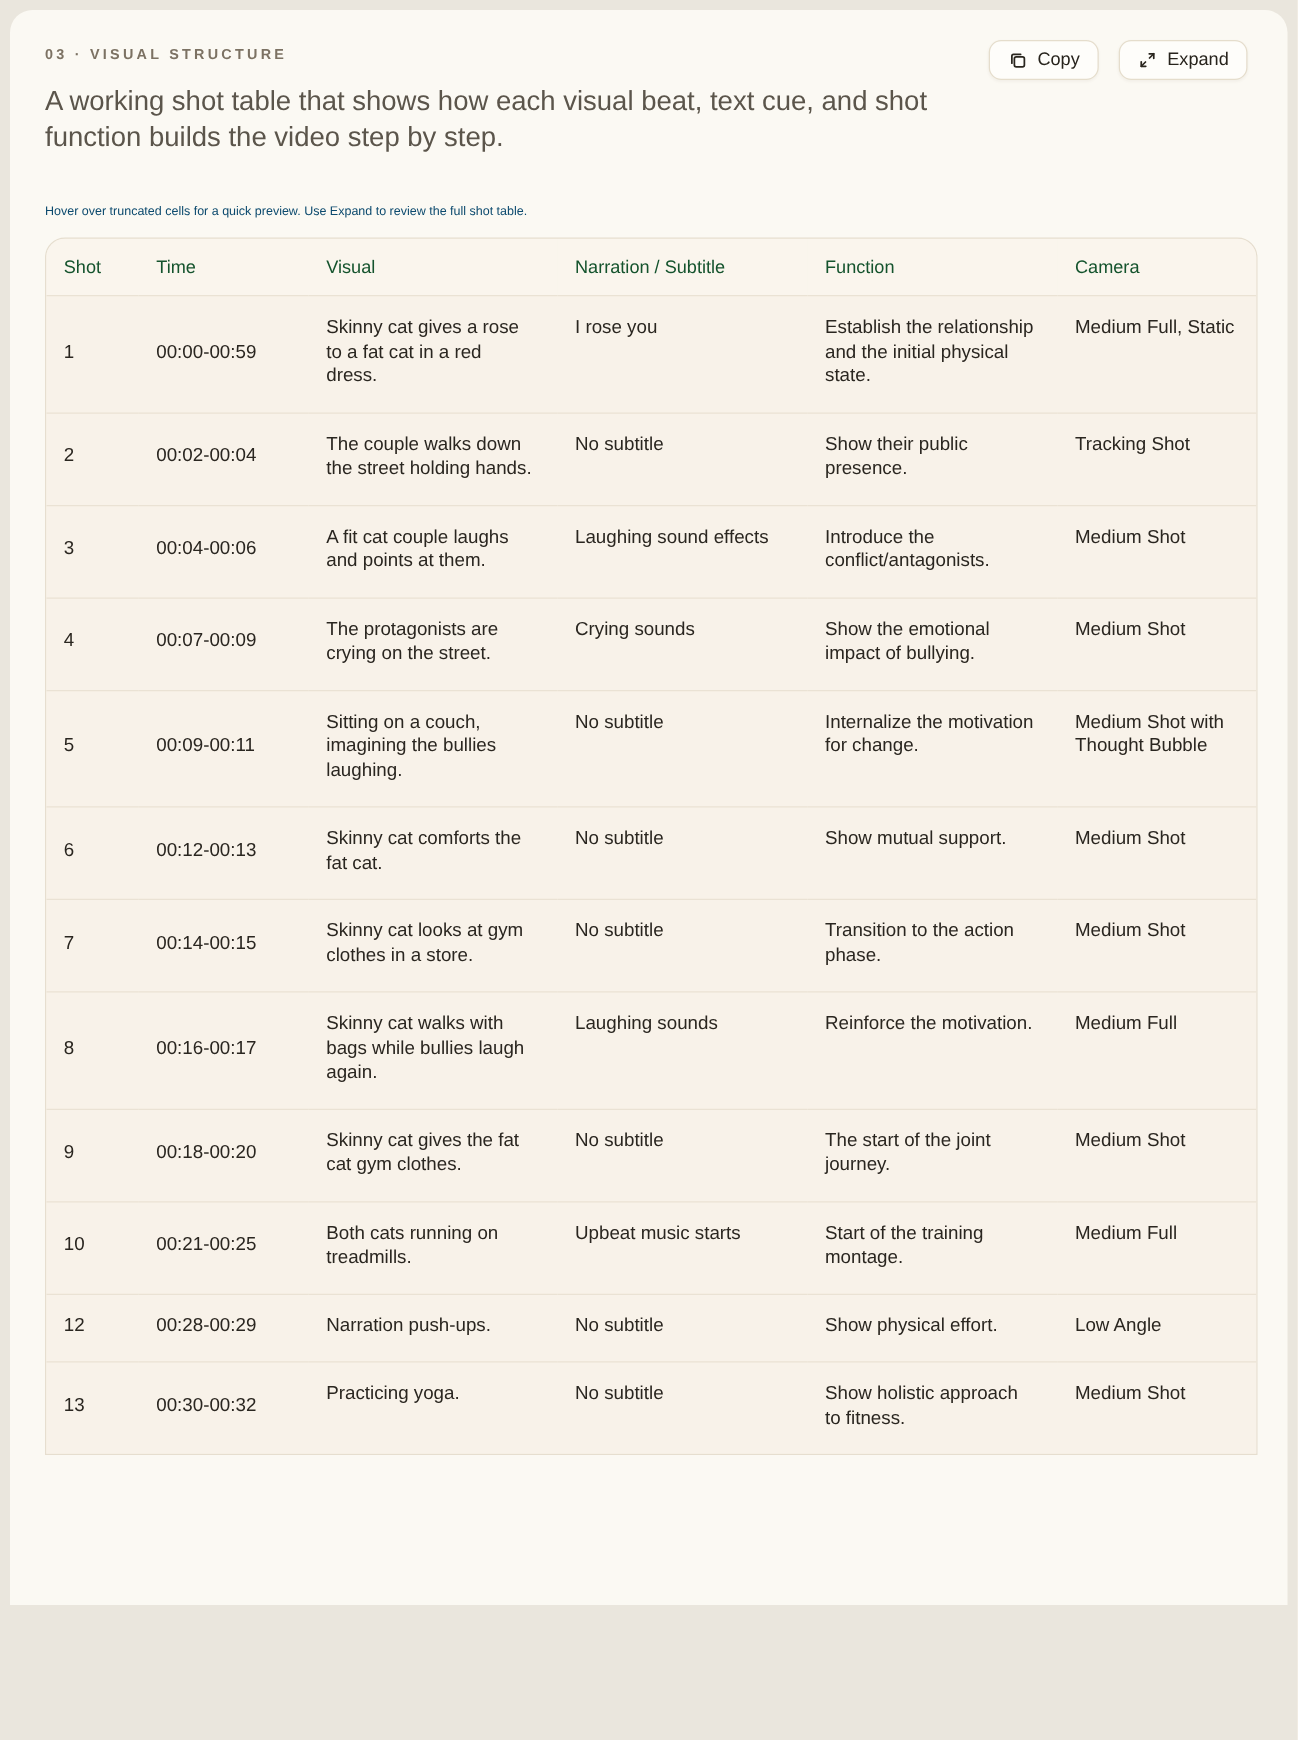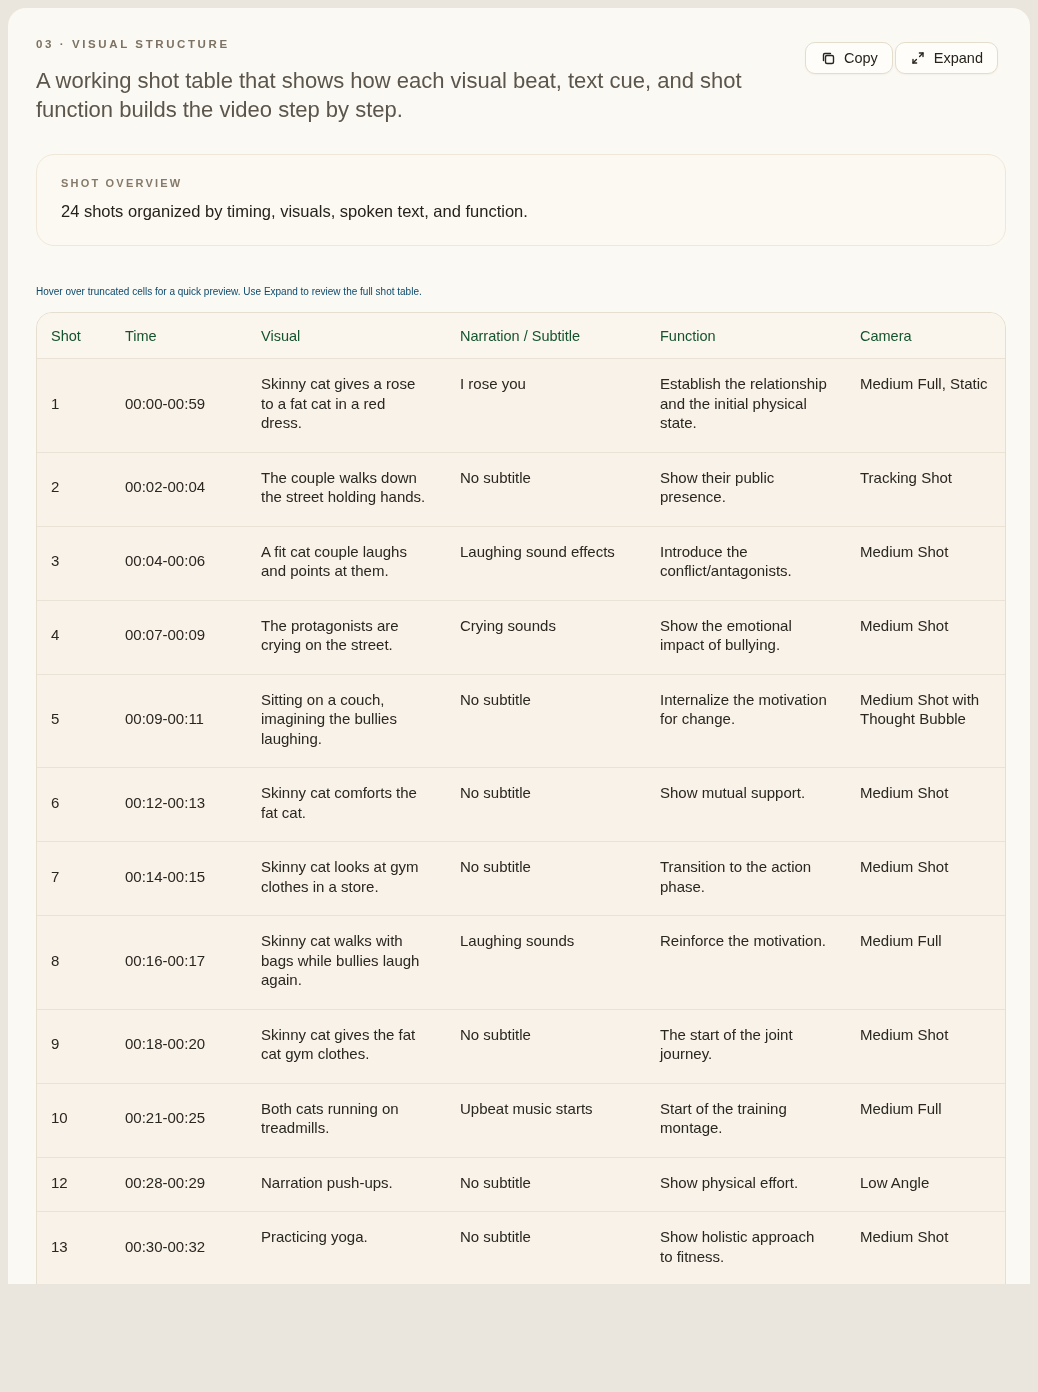--- a/index.html
+++ b/index.html
@@ -35,24 +35,24 @@
     overflow:hidden;
   }
   .eyebrow{
     font-size:11.5px;
     letter-spacing:2.6px;
     color:var(--text-eyebrow);
     font-weight:600;
   }
   .actions{
     position:absolute;
-    top:34px;
+    top:24px;
     right:32px;
     display:flex;
-    gap:2px;
+    gap:16px;
   }
   .btn{
     display:flex;
     align-items:center;
     gap:8px;
     background:var(--button-bg);
     border:1px solid var(--button-border);
     border-radius:10px;
     padding:7px 14px;
     font-size:14.5px;
@@ -159,24 +159,20 @@
           <polyline points="6.6,13 3,13 3,9.4"></polyline>
         </svg>
       </span>
       <span>Expand</span>
     </button>
   </div>
 
 
   <p class="description">A working shot table that shows how each visual beat, text cue, and shot function builds the video step by step.</p>
 
-  <div class="overview-box">
-    <div class="overview-label">SHOT OVERVIEW</div>
-    <div class="overview-text">24 shots organized by timing, visuals, spoken text, and function.</div>
-  </div>
 
   <p class="hint">Hover over truncated cells for a quick preview. Use Expand to review the full shot table.</p>
 
   <div class="table-wrap">
     <table>
       <colgroup>
         <col style="width:74px">
           <col style="width:136px">
           <col style="width:199px">
         <col style="width:200px">

